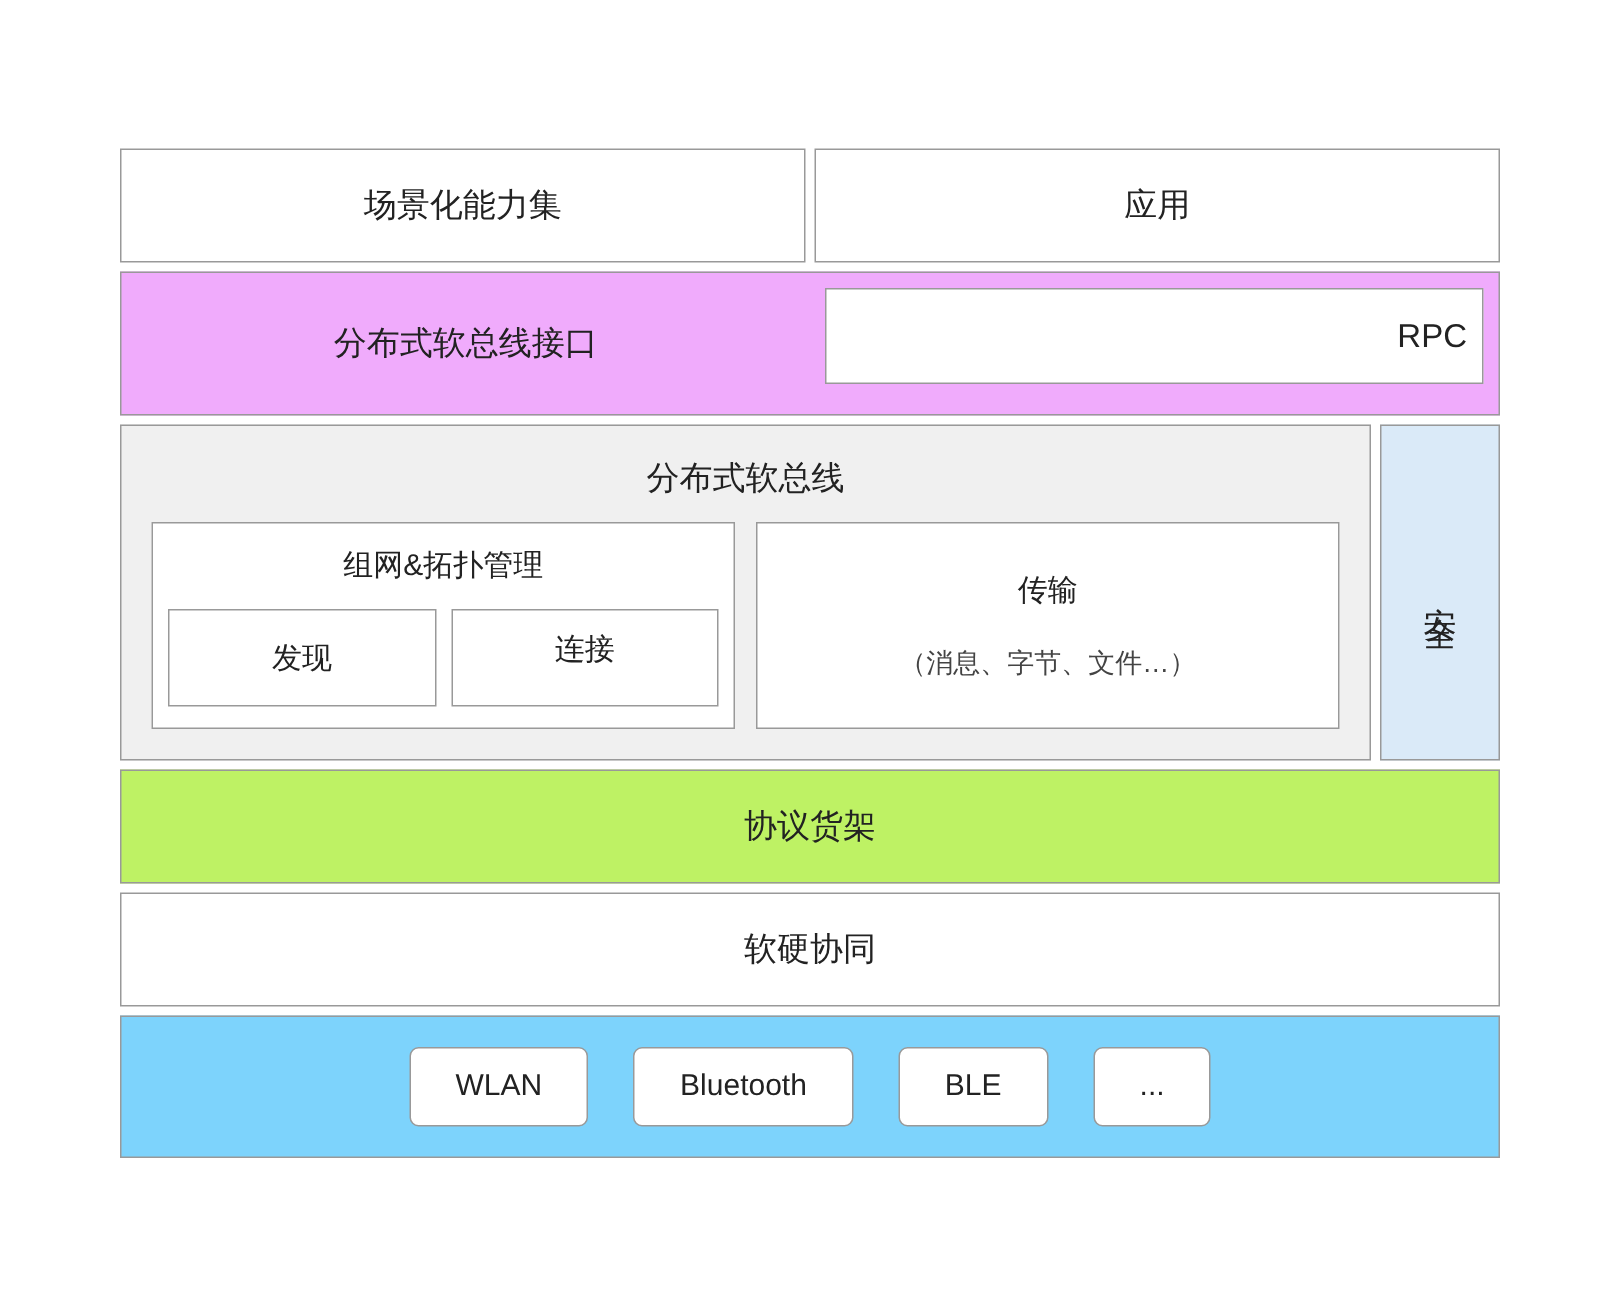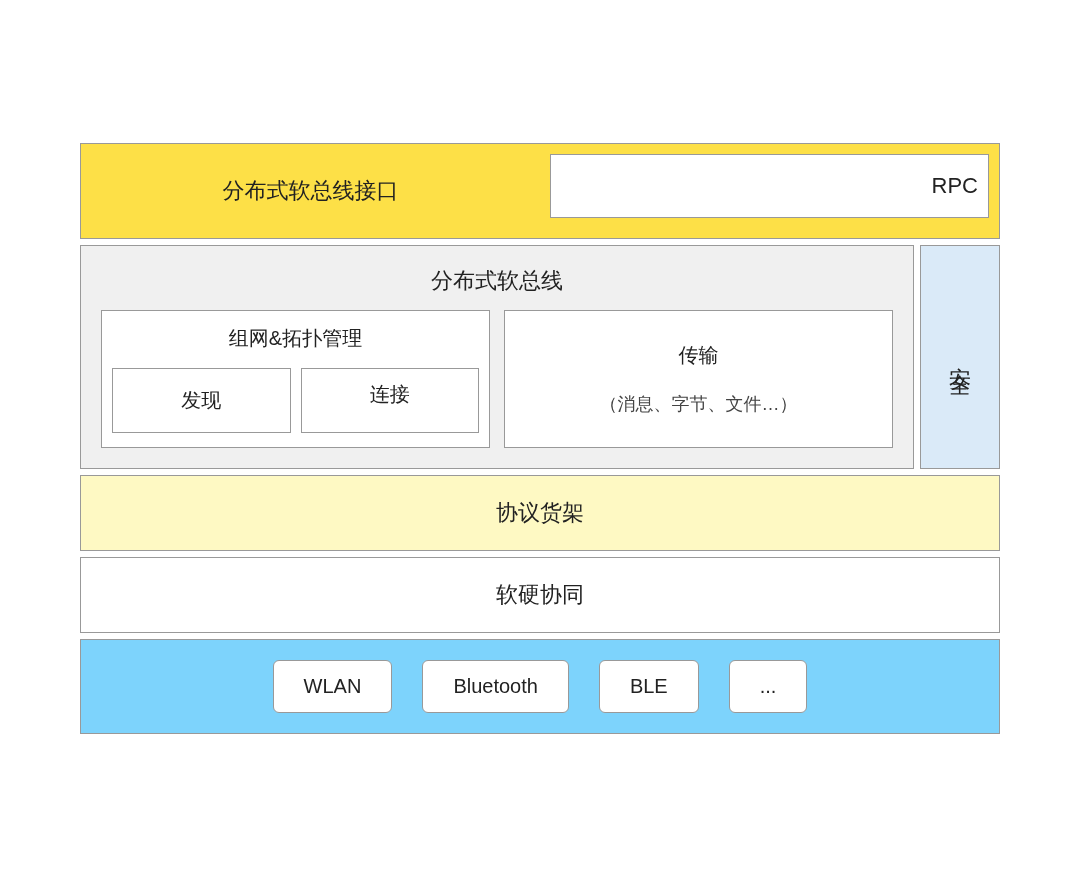--- a/index.html
+++ b/index.html
@@ -52,21 +52,21 @@
       font-size: 22px;
       color: #222;
       background: #fff;
     }
 
     
     .row-2 {
       display: flex;
       margin-bottom: 6px;
       border: 1.5px solid #999;
-      background: #fde047;
+      background: #f0abfc;
       position: relative;
     }
 
     .box-ruanjie {
       flex: 1;
       padding: 32px 10px;
       text-align: center;
       font-size: 22px;
       color: #222;
       display: flex;
@@ -187,21 +187,21 @@
       color: #222;
       writing-mode: vertical-rl;
       text-orientation: upright;
       letter-spacing: 8px;
     }
 
     
     .row-4 {
       margin-bottom: 6px;
       border: 1.5px solid #999;
-      background: #fef9c3;
+      background: #bef264;
       padding: 22px 16px;
       text-align: center;
       font-size: 22px;
       color: #222;
     }
 
     
     .row-5 {
       margin-bottom: 6px;
       border: 1.5px solid #999;
@@ -232,20 +232,26 @@
       background: #fff;
       white-space: nowrap;
     }
   </style>
 </head>
 <body>
 
 <div class="diagram-container">
 
   <div class="row-1">
+    <div class="box-jinghuaneng">
+      <span>场景化能力集</span>
+    </div>
+    <div class="box-yingyong">
+      <span>应用</span>
+    </div>
   </div>
 
   <div class="row-2">
     <div class="box-ruanjie">
       <span>分布式软总线接口</span>
     </div>
     <div class="row-2-right">
       <div class="box-rpc">
         <span>RPC</span>
       </div>

